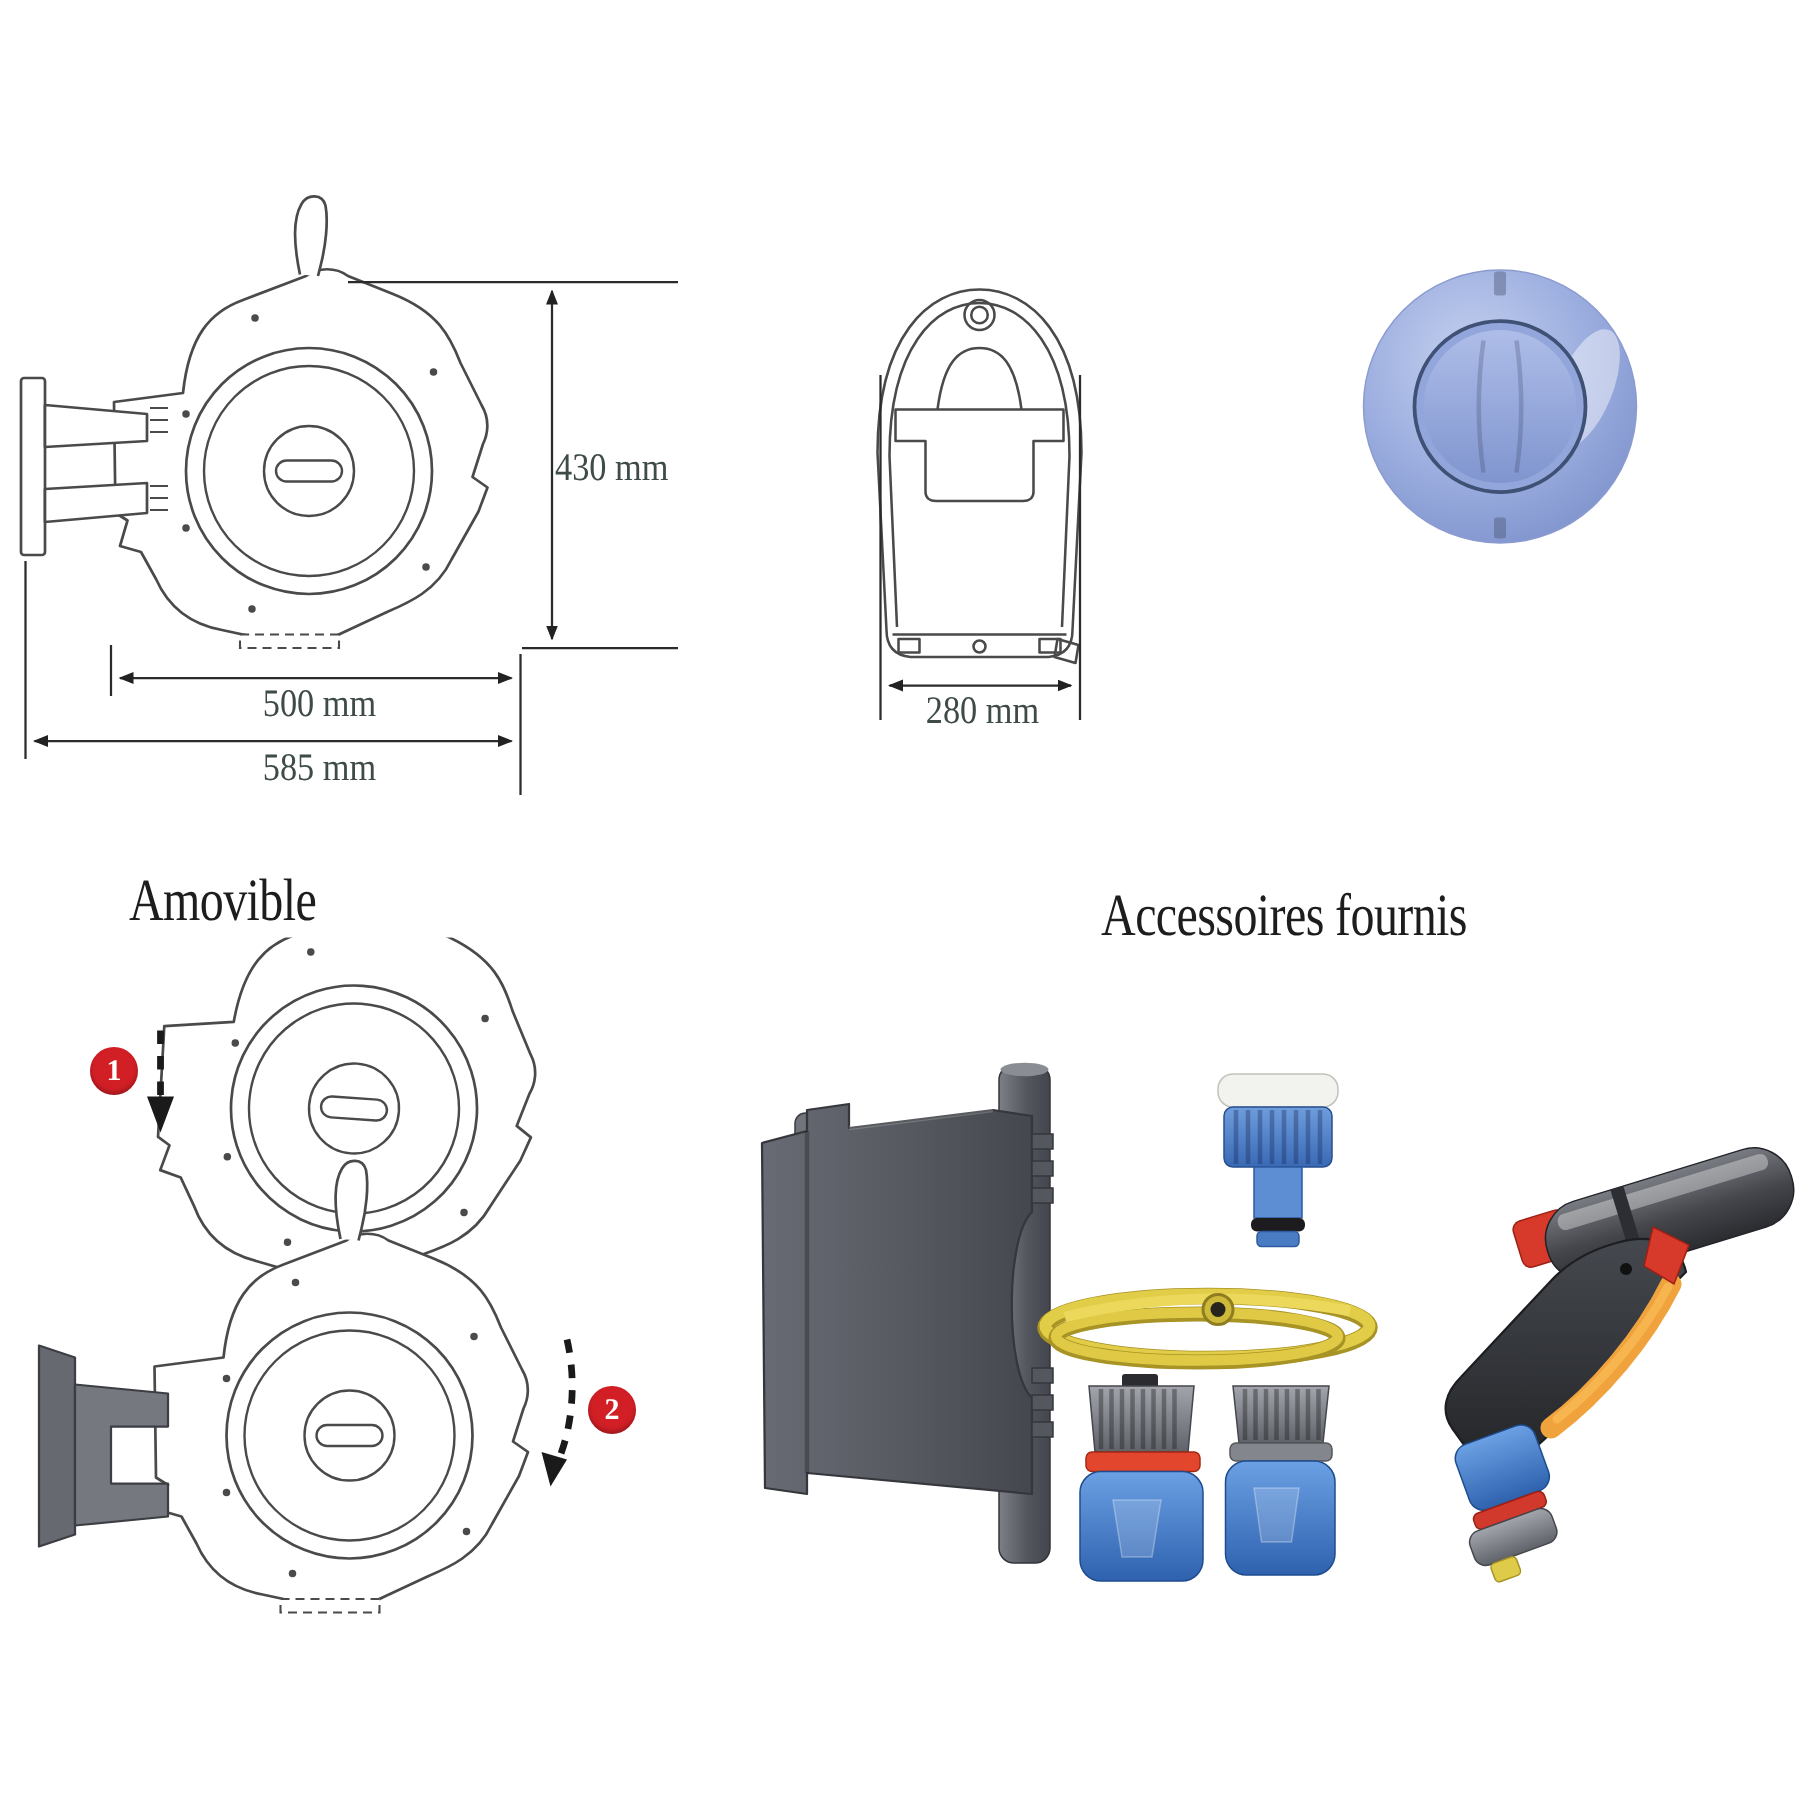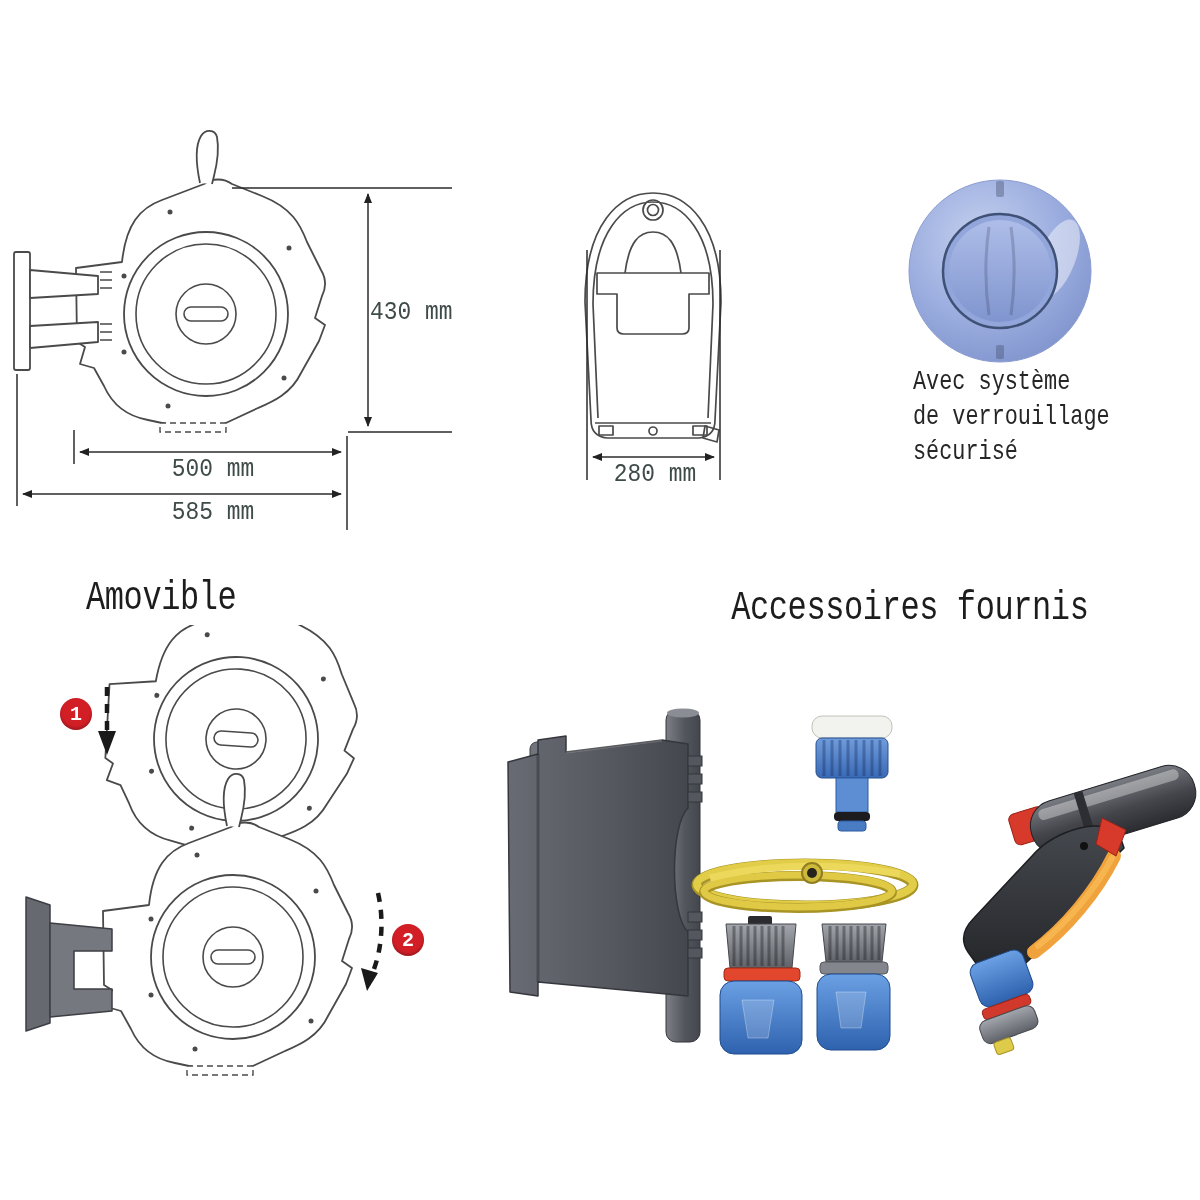--- a/index.html
+++ b/index.html
@@ -1,18 +1,18 @@
 <!DOCTYPE html>
 <html><head>
 <meta charset="utf-8">
 <style>
   html,body{margin:0;padding:0;background:#ffffff;}
   #canvas{
     position:relative;width:1200px;height:1200px;background:#ffffff;
-    font-family:Liberation Mono, monospace;overflow:hidden;
+    font-family:Liberation Serif, serif;overflow:hidden;
   }
   .abs{position:absolute;}
   .dim-label{
     color:#3e4b48;font-size:26px;font-weight:400;white-space:nowrap;
     transform:scaleX(0.88);transform-origin:center;
   }
   .dim-left{transform-origin:left center;}
   .dim-center{text-align:center;}
   .section-title{
     color:#1d1d1d;font-size:40px;font-weight:400;letter-spacing:-0.5px;white-space:nowrap;
@@ -118,25 +118,20 @@
     <circle cx="95" cy="96" r="91" fill="url(#knobBase)" stroke="#8b9bd0" stroke-width="1"></circle>
     <ellipse cx="152" cy="84" rx="18" ry="42" fill="rgba(255,255,255,0.45)" transform="rotate(22 152 84)"></ellipse>
     <circle cx="95" cy="96" r="57" fill="#92a6db" stroke="#3f5175" stroke-width="2.5"></circle>
     <circle cx="95" cy="96" r="51" fill="url(#knobDome)"></circle>
     <path d="M84,52 C80,80 80,112 84,140" stroke="rgba(50,60,90,0.25)" stroke-width="3" fill="none"></path>
     <path d="M106,52 C110,80 110,112 106,140" stroke="rgba(50,60,90,0.25)" stroke-width="3" fill="none"></path>
     <rect x="91" y="6" width="8" height="16" rx="2" fill="rgba(70,80,110,0.4)"></rect>
     <rect x="91" y="170" width="8" height="14" rx="2" fill="rgba(70,80,110,0.4)"></rect>
   </svg>
 
-  <div class="abs" style="left:913px;top:364px;">
-    <div class="lock-caption">Avec système</div>
-    <div class="lock-caption">de verrouillage</div>
-    <div class="lock-caption">sécurisé</div>
-  </div>
 
   <div class="abs section-title" style="left:86px;top:576px;">Amovible</div>
 
   <svg class="abs" style="left:20px;top:625px;" width="460" height="480" viewBox="0 0 460 480">
 
     <use href="#reel-shape" transform="translate(10,-80) rotate(4 206 194)"></use>
 
     <use href="#reel-shape" transform="translate(7,138)"></use>
     <g stroke="#3c3e44" stroke-width="1.5" stroke-linejoin="round">
       <path d="M6,272 L30,280 L30,398 L6,406 Z" fill="#66696f"></path>

